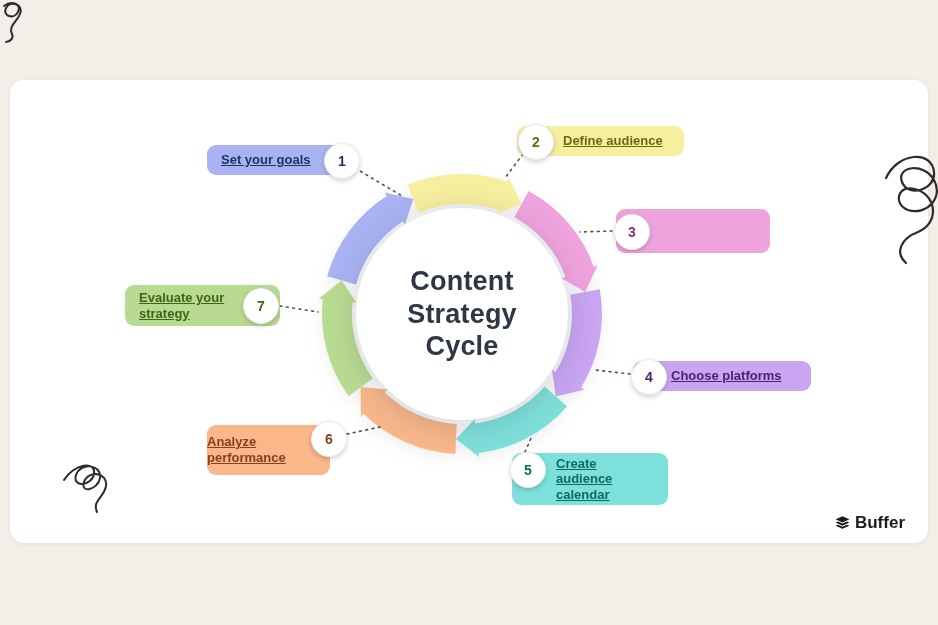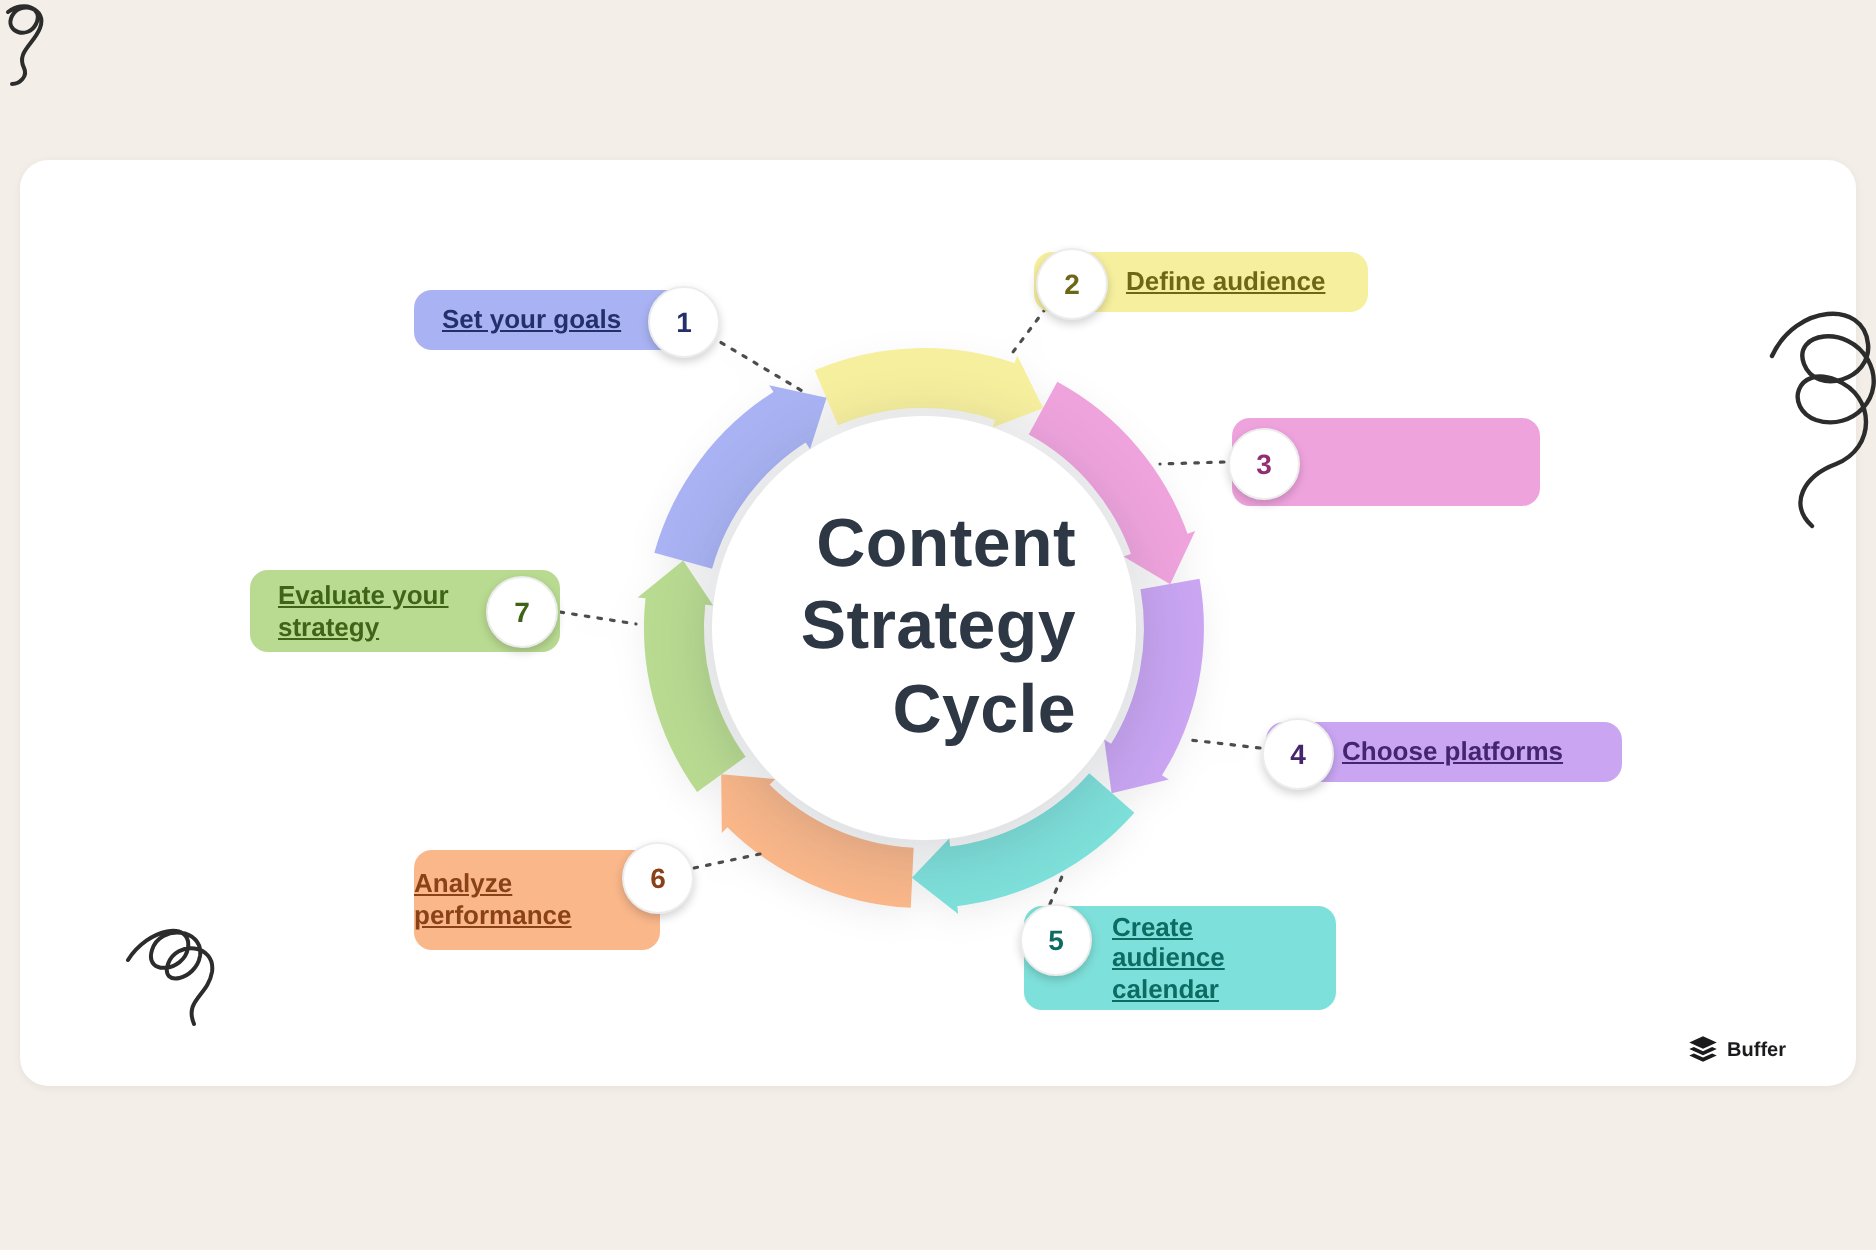--- a/index.html
+++ b/index.html
@@ -20,22 +20,22 @@
           filter:drop-shadow(0 5px 8px rgba(0,0,0,0.06)); }
 
   .center-circle {
     position:absolute; left:346px; top:128px; width:212px; height:212px;
     border-radius:50%; background:#ffffff;
     box-shadow:0 6px 32px rgba(40,50,70,0.20);
     display:flex; align-items:center; justify-content:center;
     z-index:3;
   }
   .center-title {
-    width:152px; text-align:right;
-    font-weight:800; font-size:34px; line-height:1.22;
+    width:152px; text-align:center;
+    font-weight:800; font-size:27px; line-height:1.22;
     letter-spacing:0.2px;
   }
 
   .pill {
     position:absolute; display:flex; align-items:center;
     border-radius:9px; font-weight:700; font-size:13px; line-height:1.2;
     z-index:4;
   }
   .pill .label { display:block; padding-right:12px;text-decoration:underline; }
   .badge {
@@ -68,23 +68,23 @@
 
   #pill-6 { left:197px; top:345px; width:123px; height:50px; }
   #pill-6 .label { padding-right:24px; }
   #pill-6 .badge { right:-17px; top:-4px; }
 
   #pill-7 { left:115px; top:205px; width:155px; height:41px; }
   #pill-7 .label { padding-left:14px; padding-right:40px; }
   #pill-7 .badge { right:1px; top:3px; }
 
   .brand {
-    position:absolute; right:35px; bottom:10px;
+    position:absolute; right:23px; bottom:10px;
     display:flex; align-items:center; gap:5px;
-    font-weight:700; font-size:10px; z-index:4;
+    font-weight:700; font-size:17px; z-index:4;
   }
 
   .scribble { position:absolute; z-index:6; pointer-events:none; }
   #scribble-top-left { left:0px; top:0px; }
   #scribble-right { left:872px; top:148px; }
   #scribble-bottom-left { left:58px; top:450px; }
 </style>
 </head>
 <body>
 

